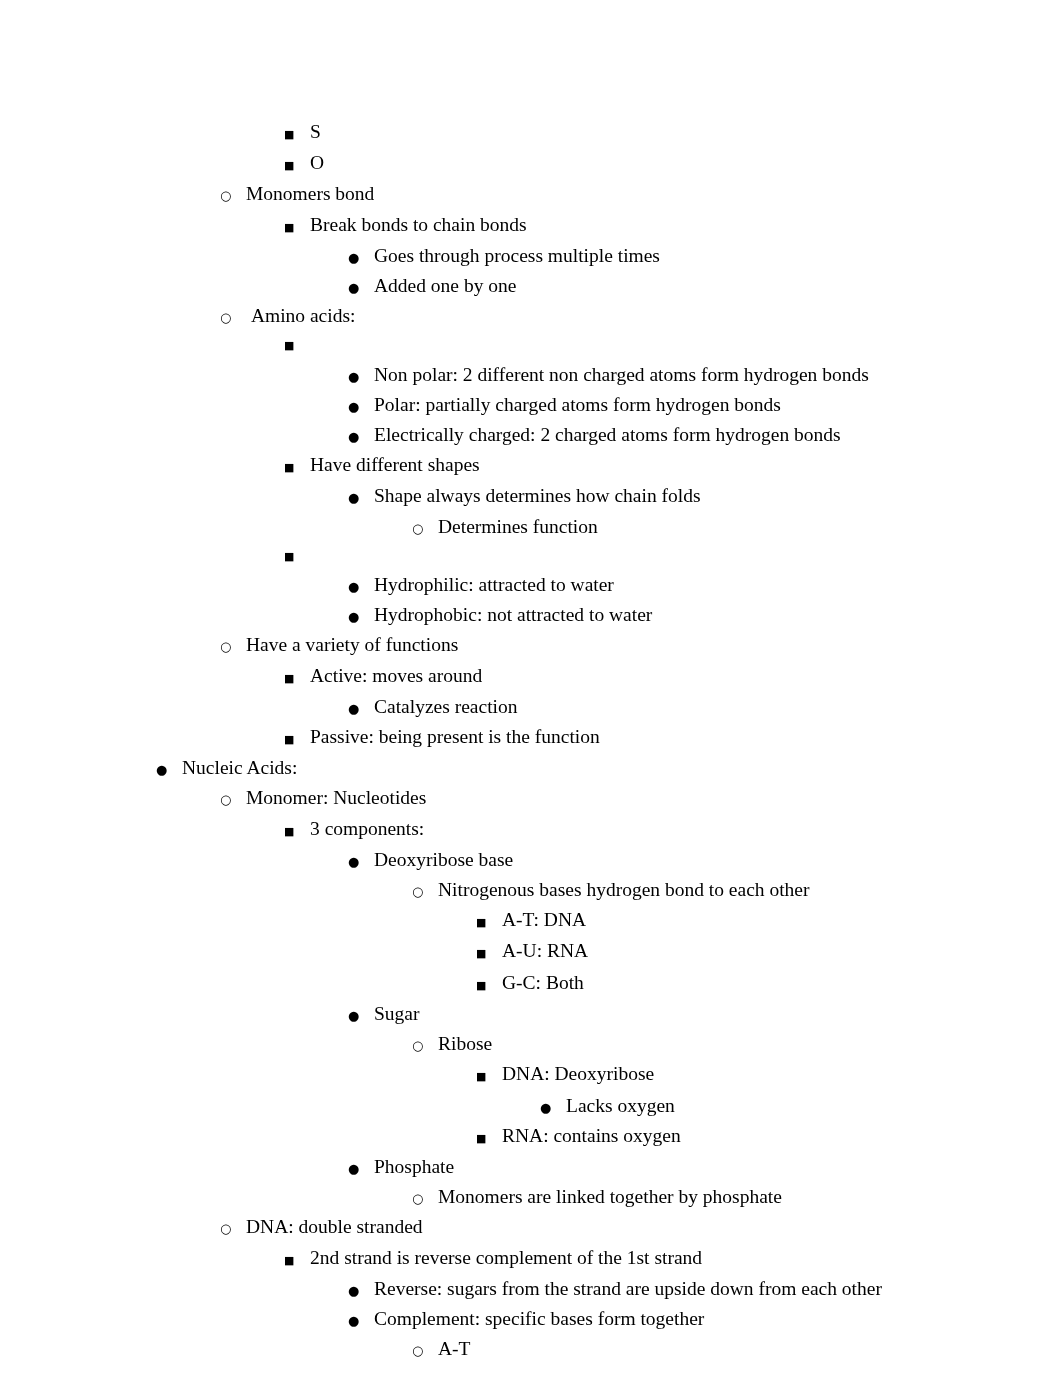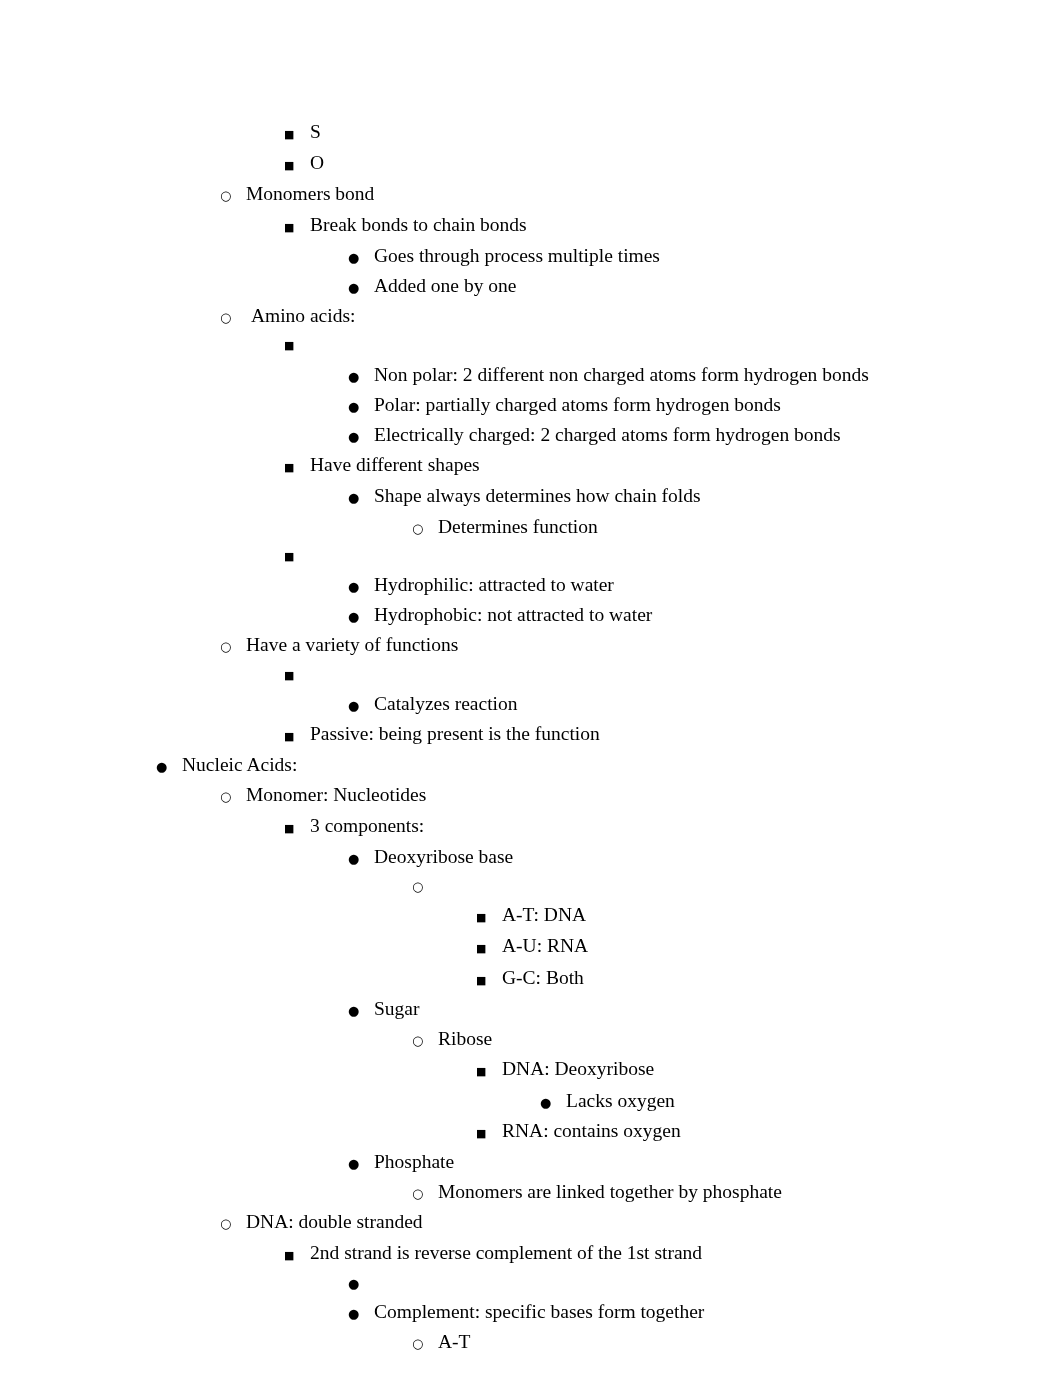--- a/index.html
+++ b/index.html
@@ -163,20 +163,21 @@
       </li>
       <li class="node">
         <div class="row" style="margin-left: 130px;">
           <span class="bullet circle">○</span>
           <span class="txt">Have a variety of functions</span>
         </div>
       </li>
       <li class="node">
         <div class="row" style="margin-left: 194px;">
           <span class="bullet square">■</span>
+          <span class="txt">Active: moves around</span>
         </div>
       </li>
       <li class="node">
         <div class="row" style="margin-left: 258px;">
           <span class="bullet disc">●</span>
           <span class="txt">Catalyzes reaction</span>
         </div>
       </li>
       <li class="node">
         <div class="row" style="margin-left: 194px;">
@@ -204,20 +205,21 @@
       </li>
       <li class="node">
         <div class="row" style="margin-left: 258px;">
           <span class="bullet disc">●</span>
           <span class="txt">Deoxyribose base</span>
         </div>
       </li>
       <li class="node">
         <div class="row" style="margin-left: 322px;">
           <span class="bullet circle">○</span>
+          <span class="txt">Nitrogenous bases hydrogen bond to each other</span>
         </div>
       </li>
       <li class="node">
         <div class="row" style="margin-left: 386px;">
           <span class="bullet square">■</span>
           <span class="txt">A-T: DNA</span>
         </div>
       </li>
       <li class="node">
         <div class="row" style="margin-left: 386px;">
@@ -281,20 +283,21 @@
       </li>
       <li class="node">
         <div class="row" style="margin-left: 194px;">
           <span class="bullet square">■</span>
           <span class="txt">2nd strand is reverse complement of the 1st strand</span>
         </div>
       </li>
       <li class="node">
         <div class="row" style="margin-left: 258px;">
           <span class="bullet disc">●</span>
+          <span class="txt">Reverse: sugars from the strand are upside down from each other</span>
         </div>
       </li>
       <li class="node">
         <div class="row" style="margin-left: 258px;">
           <span class="bullet disc">●</span>
           <span class="txt">Complement: specific bases form together</span>
         </div>
       </li>
       <li class="node">
         <div class="row" style="margin-left: 322px;">

